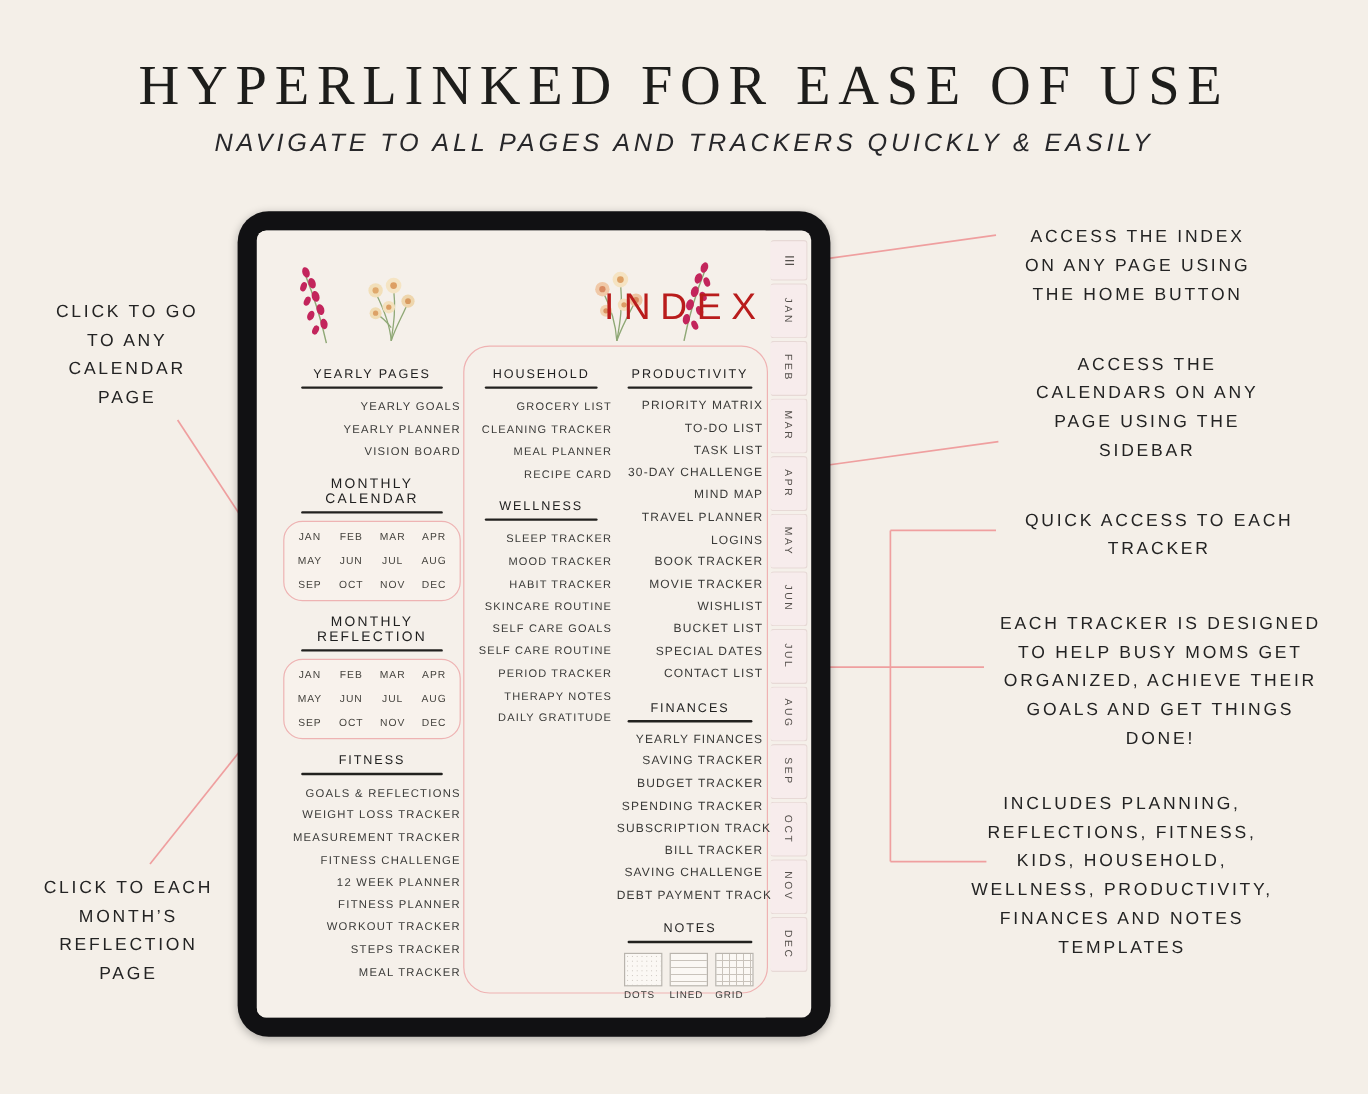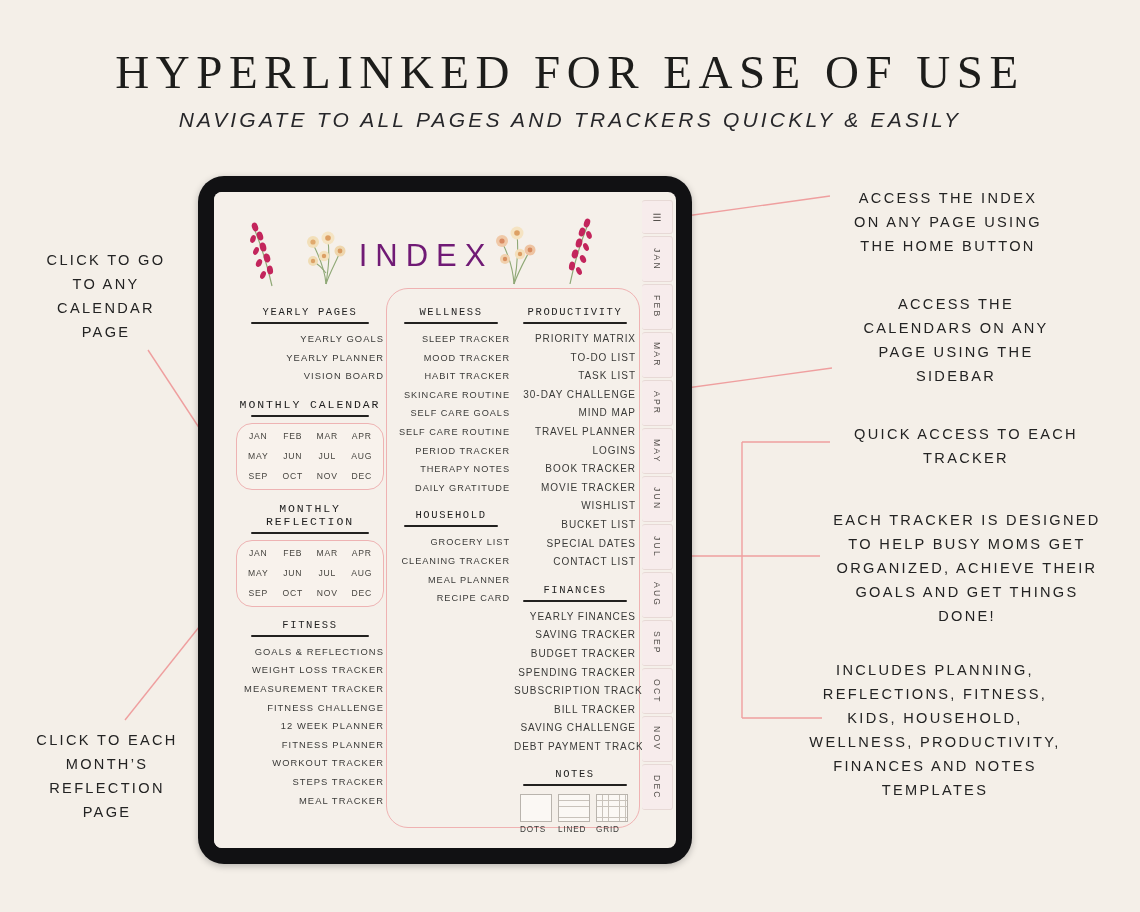--- a/index.html
+++ b/index.html
@@ -69,43 +69,42 @@
     width: 424px;
     height: 656px;
     background: #f5f0ea;
   }
 
   
   .index-title {
     position: absolute;
     left: 0; top: 46px;
     width: 424px;
-    text-align: center;
+    text-align: right;
     font-family: "Liberation Sans", sans-serif;
     font-size: 31px;
     letter-spacing: 8px;
-    color: #701a75;
+    color: #b91c1c;
     font-weight: 300;
   }
   .sprig { position: absolute; }
   .sprig svg { display: block; }
 
   
   .col { position: absolute; top: 102px; }
   .col-left  { left: 22px;  width: 148px; }
   .col-mid   { left: 178px; width: 118px; }
   .col-right { left: 300px; width: 122px; }
 
   .sec-head {
     text-align: center;
     font-size: 10.5px;
     letter-spacing: 1.6px;
     color: #1f1f1f;
     margin-top: 12px;
-    font-family: Liberation Mono, monospace;
   }
   .sec-head.big { font-size: 11.5px; letter-spacing: 1.9px; }
   .rule {
     height: 2px;
     background: #22211f;
     margin: 4px auto 6px auto;
     border-radius: 2px;
   }
   .rule-l { width: 118px; }
   .rule-m { width: 94px; }
@@ -388,40 +387,40 @@
           <div class="item">WORKOUT TRACKER</div>
           <div class="item">STEPS TRACKER</div>
           <div class="item">MEAL TRACKER</div>
         </div>
       </div>
 
       <div class="col col-mid">
 
 
         <div>
+          <div class="sec-head">HOUSEHOLD</div>
+          <div class="rule rule-m"></div>
+          <div class="item">GROCERY LIST</div>
+          <div class="item">CLEANING TRACKER</div>
+          <div class="item">MEAL PLANNER</div>
+          <div class="item">RECIPE CARD</div>
+        </div>
+
+        <div>
           <div class="sec-head">WELLNESS</div>
           <div class="rule rule-m"></div>
           <div class="item">SLEEP TRACKER</div>
           <div class="item">MOOD TRACKER</div>
           <div class="item">HABIT TRACKER</div>
           <div class="item">SKINCARE ROUTINE</div>
           <div class="item">SELF CARE GOALS</div>
           <div class="item">SELF CARE ROUTINE</div>
           <div class="item">PERIOD TRACKER</div>
           <div class="item">THERAPY NOTES</div>
           <div class="item">DAILY GRATITUDE</div>
-        </div>
-
-        <div>
-          <div class="sec-head">HOUSEHOLD</div>
-          <div class="rule rule-m"></div>
-          <div class="item">GROCERY LIST</div>
-          <div class="item">CLEANING TRACKER</div>
-          <div class="item">MEAL PLANNER</div>
-          <div class="item">RECIPE CARD</div>
         </div>
       </div>
 
       <div class="col col-right">
 
         <div>
           <div class="sec-head">PRODUCTIVITY</div>
           <div class="rule rule-r"></div>
           <div class="item">PRIORITY MATRIX</div>
           <div class="item">TO-DO LIST</div>

